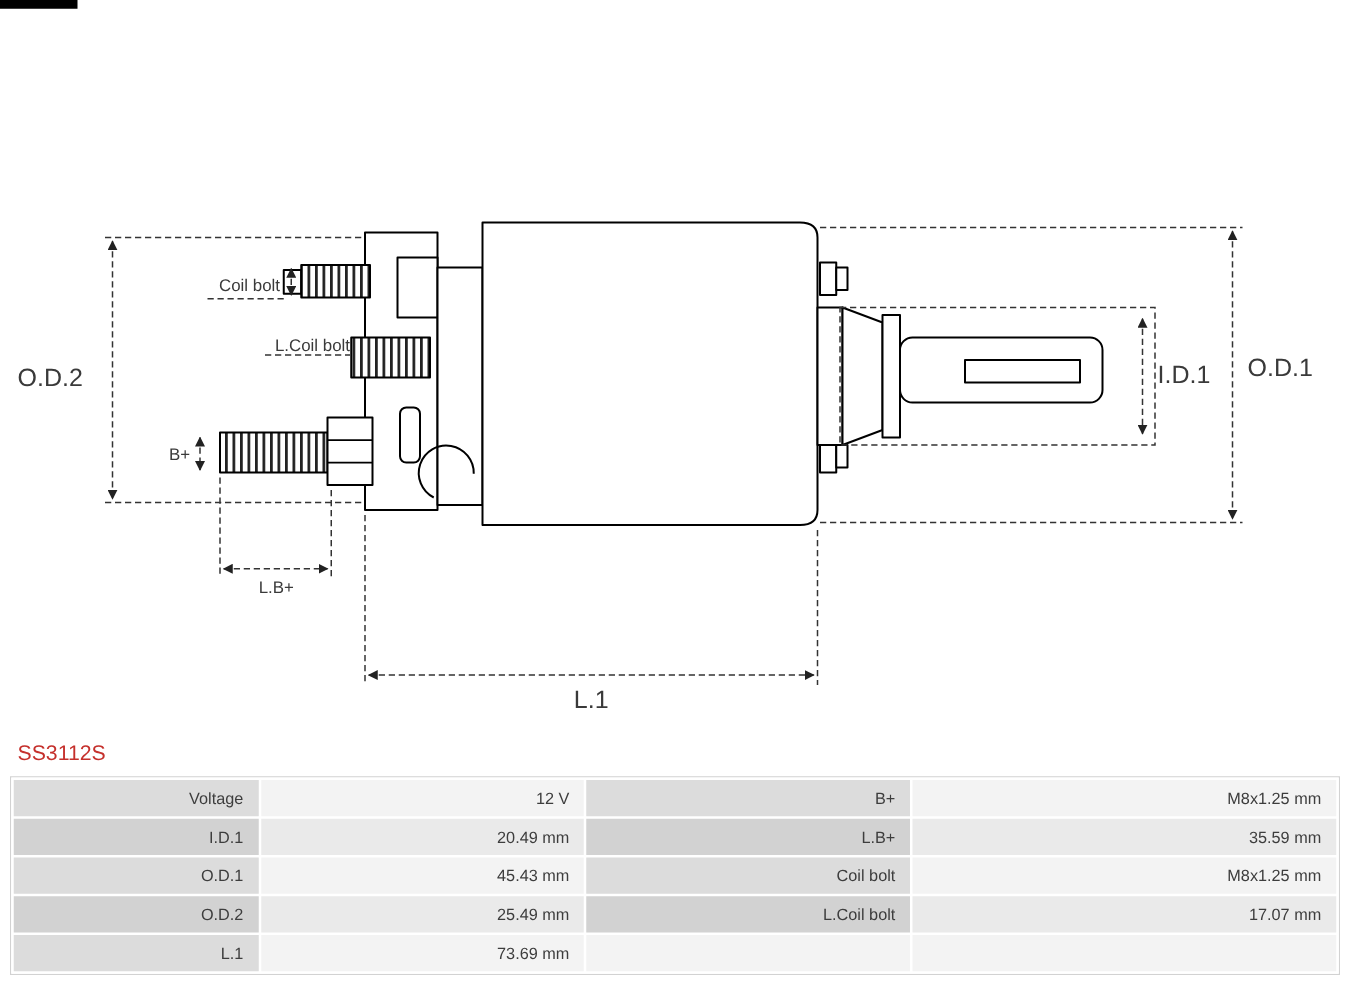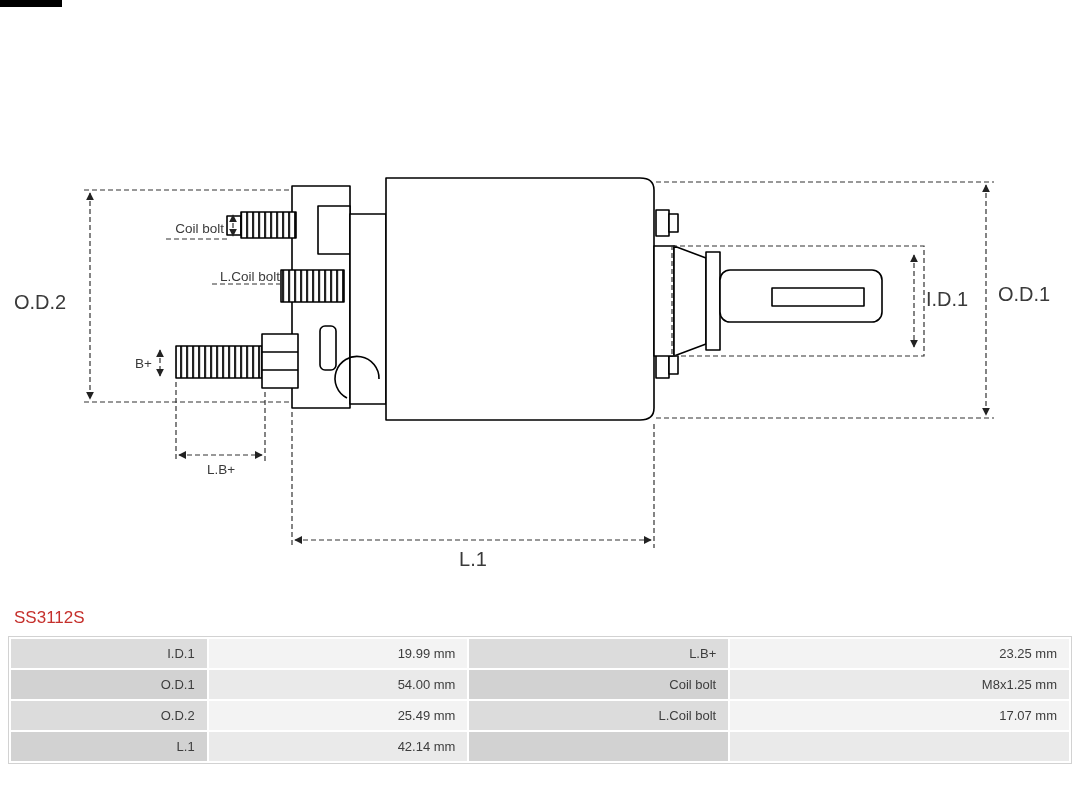--- a/index.html
+++ b/index.html
@@ -29,21 +29,21 @@
   .dims line, .dims rect {
     stroke: #333; stroke-width: 1.2; fill: none; stroke-dasharray: 5 3;
   }
 
   text { fill: #3a3a3a; }
   text.big { font-size: 20px; }
   text.sm  { font-size: 13.5px; }
 
   
   .part-number {
-    margin: 18px 0 8px 14px;
+    margin: 3px 0 8px 14px;
     font-size: 17px; font-weight: 400;
     color: #c5302c;
   }
 
   
   .table-wrap { margin: 0 8px; border: 1px solid #d2d2d2; }
   table.spec {
     width: 100%;
     border-collapse: separate; border-spacing: 2px;
     font-size: 13px; color: #3d3d3d;
@@ -154,38 +154,44 @@
 <div class="table-wrap">
   <table class="spec">
     <colgroup>
         <col class="c1">
         <col class="c2">
         <col class="c3">
         <col class="c4">
       </colgroup>
     <tbody>
       <tr>
+        <td class="lab">Voltage</td>
+        <td class="val">12 V</td>
+        <td class="lab">B+</td>
+        <td class="val">M8x1.25 mm</td>
+      </tr>
+      <tr>
         <td class="lab">I.D.1</td>
-        <td class="val">19.99 mm</td>
+        <td class="val">20.49 mm</td>
         <td class="lab">L.B+</td>
-        <td class="val">23.25 mm</td>
+        <td class="val">35.59 mm</td>
       </tr>
       <tr>
         <td class="lab">O.D.1</td>
-        <td class="val">54.00 mm</td>
+        <td class="val">45.43 mm</td>
         <td class="lab">Coil bolt</td>
         <td class="val">M8x1.25 mm</td>
       </tr>
       <tr>
         <td class="lab">O.D.2</td>
         <td class="val">25.49 mm</td>
         <td class="lab">L.Coil bolt</td>
         <td class="val">17.07 mm</td>
       </tr>
       <tr>
         <td class="lab">L.1</td>
-        <td class="val">42.14 mm</td>
+        <td class="val">73.69 mm</td>
         <td class="lab"></td>
         <td class="val"></td>
       </tr>
     </tbody>
   </table>
 </div>
 
 </body></html>

